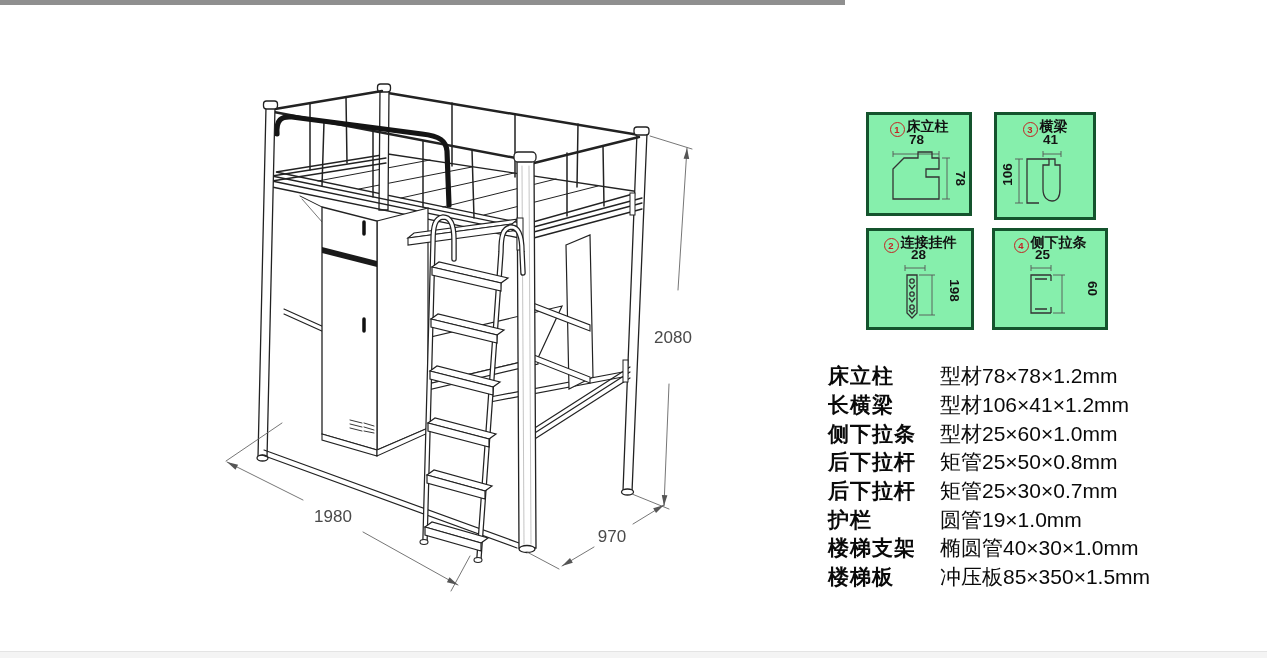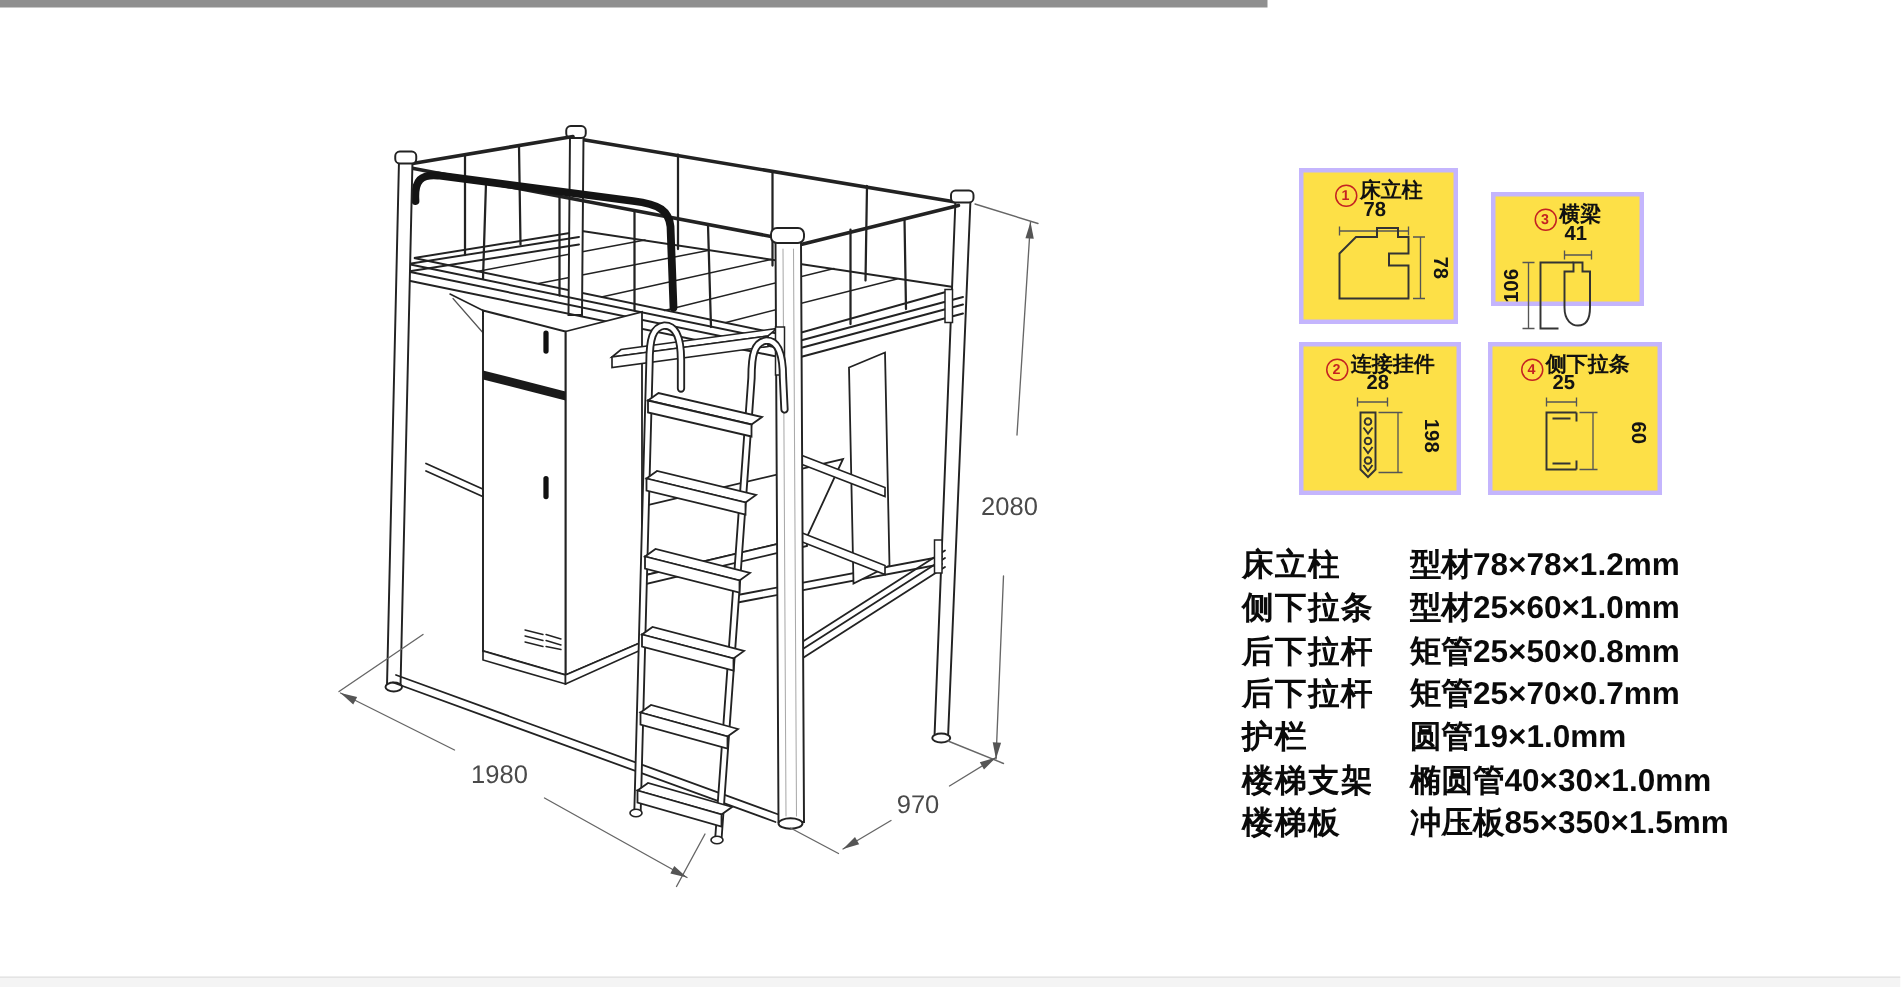--- a/index.html
+++ b/index.html
@@ -8,44 +8,44 @@
     background:#ffffff;
     font-family:"Liberation Sans", sans-serif;
   }
   .top-bar{position:absolute;left:0;top:0;width:845px;height:5px;background:#8f8f8f;}
   .bottom-bar{position:absolute;left:0;top:651px;width:1267px;height:7px;background:#f4f4f4;border-top:1px solid #e4e4e4;}
 
   
   .bed-svg{position:absolute;left:0;top:0;}
 
   
-  .pbox{position:absolute;border:3px solid #c4b5fd;background:#fde047;box-sizing:border-box;}
+  .pbox{position:absolute;border:3px solid #14532d;background:#86efac;box-sizing:border-box;}
   .pbox-1{left:866px;top:112px;width:106px;height:104px;}
-  .pbox-2{left:994px;top:128px;width:102px;height:76px;}
+  .pbox-2{left:994px;top:112px;width:102px;height:108px;}
   .pbox-3{left:866px;top:228px;width:108px;height:102px;}
   .pbox-4{left:992px;top:228px;width:116px;height:102px;}
   .ptitle{position:absolute;top:3px;left:0;right:0;text-align:center;
     font-size:14px;font-weight:700;color:#111;white-space:nowrap;}
   .badge{display:inline-flex;width:13px;height:13px;border:1.3px solid #c42222;border-radius:50%;
     color:#c42222;font-size:9.5px;line-height:13px;justify-content:center;align-items:center;
     margin-right:2px;vertical-align:-2px;font-weight:700;}
   .art{position:absolute;left:0;top:18px;}
   .dtop,.dside{position:absolute;font-size:13.5px;font-weight:700;color:#141414;white-space:nowrap;}
   .pbox-1 .dtop{left:40px;top:17px;}  .pbox-1 .dside{right:1px;top:56px;transform:rotate(90deg);}
   .pbox-2 .dtop{left:46px;top:17px;}  .pbox-2 .dside{left:-1px;top:52px;transform:rotate(-90deg);}
   .pbox-3 .dtop{left:42px;top:16px;}  .pbox-3 .dside{right:5px;top:52px;transform:rotate(90deg);}
   .pbox-4 .dtop{left:40px;top:16px;}  .pbox-4 .dside{right:5px;top:50px;transform:rotate(90deg);}
   .art path,.art line,.art circle{fill:none;stroke:#333;stroke-width:1.3;}
   .art .dim{stroke:#555;stroke-width:0.9;}
 
   
   .spec-table{position:absolute;left:828px;top:362px;width:360px;}
   .srow{display:flex;height:28.7px;align-items:center;}
   .sname{width:112px;font-size:21px;font-weight:700;color:#0a0a0a;letter-spacing:1px;}
-  .sval{font-size:21px;font-weight:700;color:#0a0a0a;}
+  .sval{font-size:21px;font-weight:400;color:#0a0a0a;}
 </style>
 </head>
 <body>
 
 <div class="top-bar"></div>
 
 <svg class="bed-svg" width="800" height="650" viewBox="0 0 800 650">
   <g stroke="#222" stroke-width="1.3" fill="none" stroke-linecap="round">
 
     <g>
@@ -253,30 +253,34 @@
   <span class="dtop">25</span>
   <span class="dside">60</span>
 </div>
 
 <div class="spec-table">
   <div class="srow">
       <span class="sname">床立柱</span>
       <span class="sval">型材78×78×1.2mm</span>
     </div>
   <div class="srow">
+      <span class="sname">长横梁</span>
+      <span class="sval">型材106×41×1.2mm</span>
+    </div>
+  <div class="srow">
       <span class="sname">侧下拉条</span>
       <span class="sval">型材25×60×1.0mm</span>
     </div>
   <div class="srow">
       <span class="sname">后下拉杆</span>
       <span class="sval">矩管25×50×0.8mm</span>
     </div>
   <div class="srow">
       <span class="sname">后下拉杆</span>
-      <span class="sval">矩管25×70×0.7mm</span>
+      <span class="sval">矩管25×30×0.7mm</span>
     </div>
   <div class="srow">
       <span class="sname">护栏</span>
       <span class="sval">圆管19×1.0mm</span>
     </div>
   <div class="srow">
       <span class="sname">楼梯支架</span>
       <span class="sval">椭圆管40×30×1.0mm</span>
     </div>
   <div class="srow">

